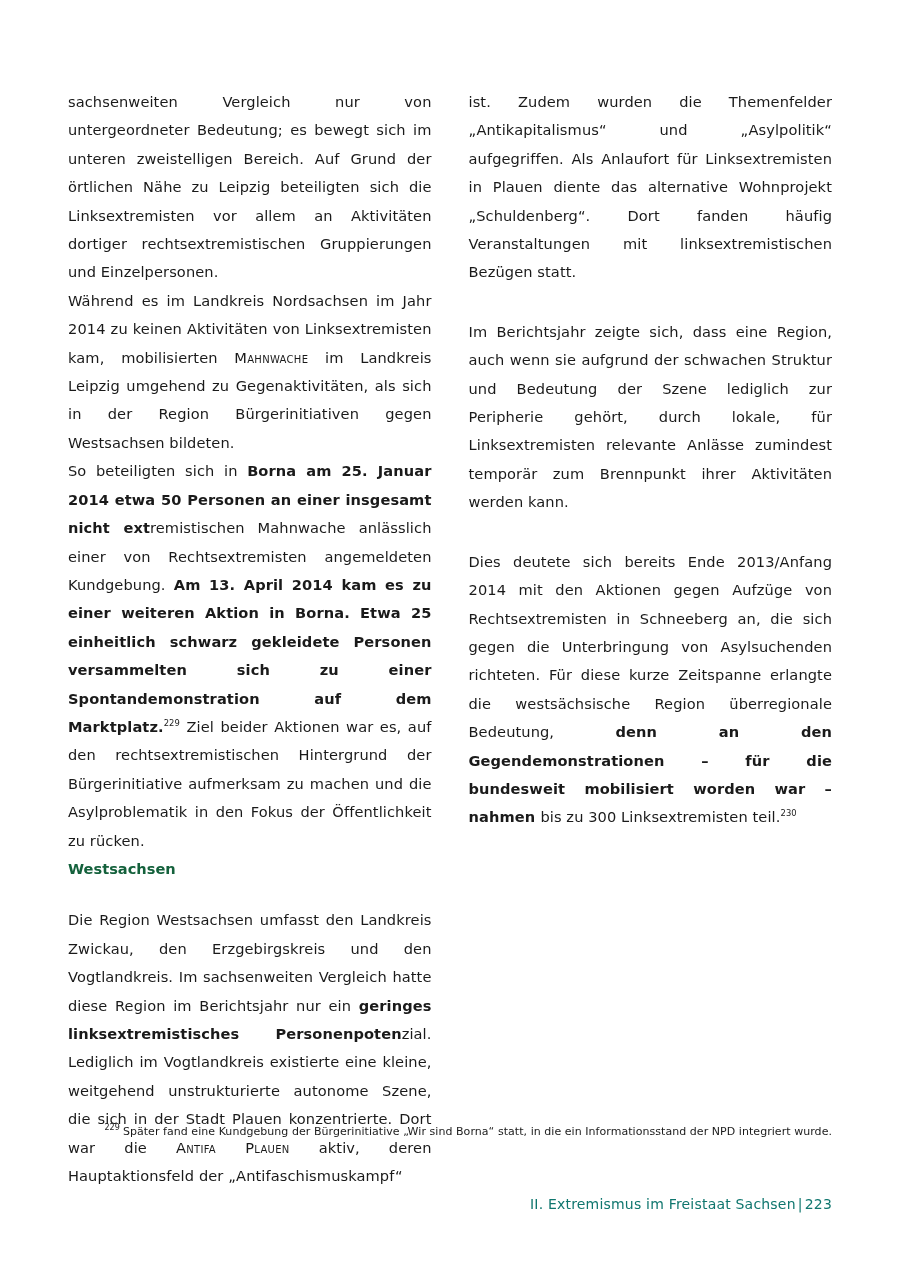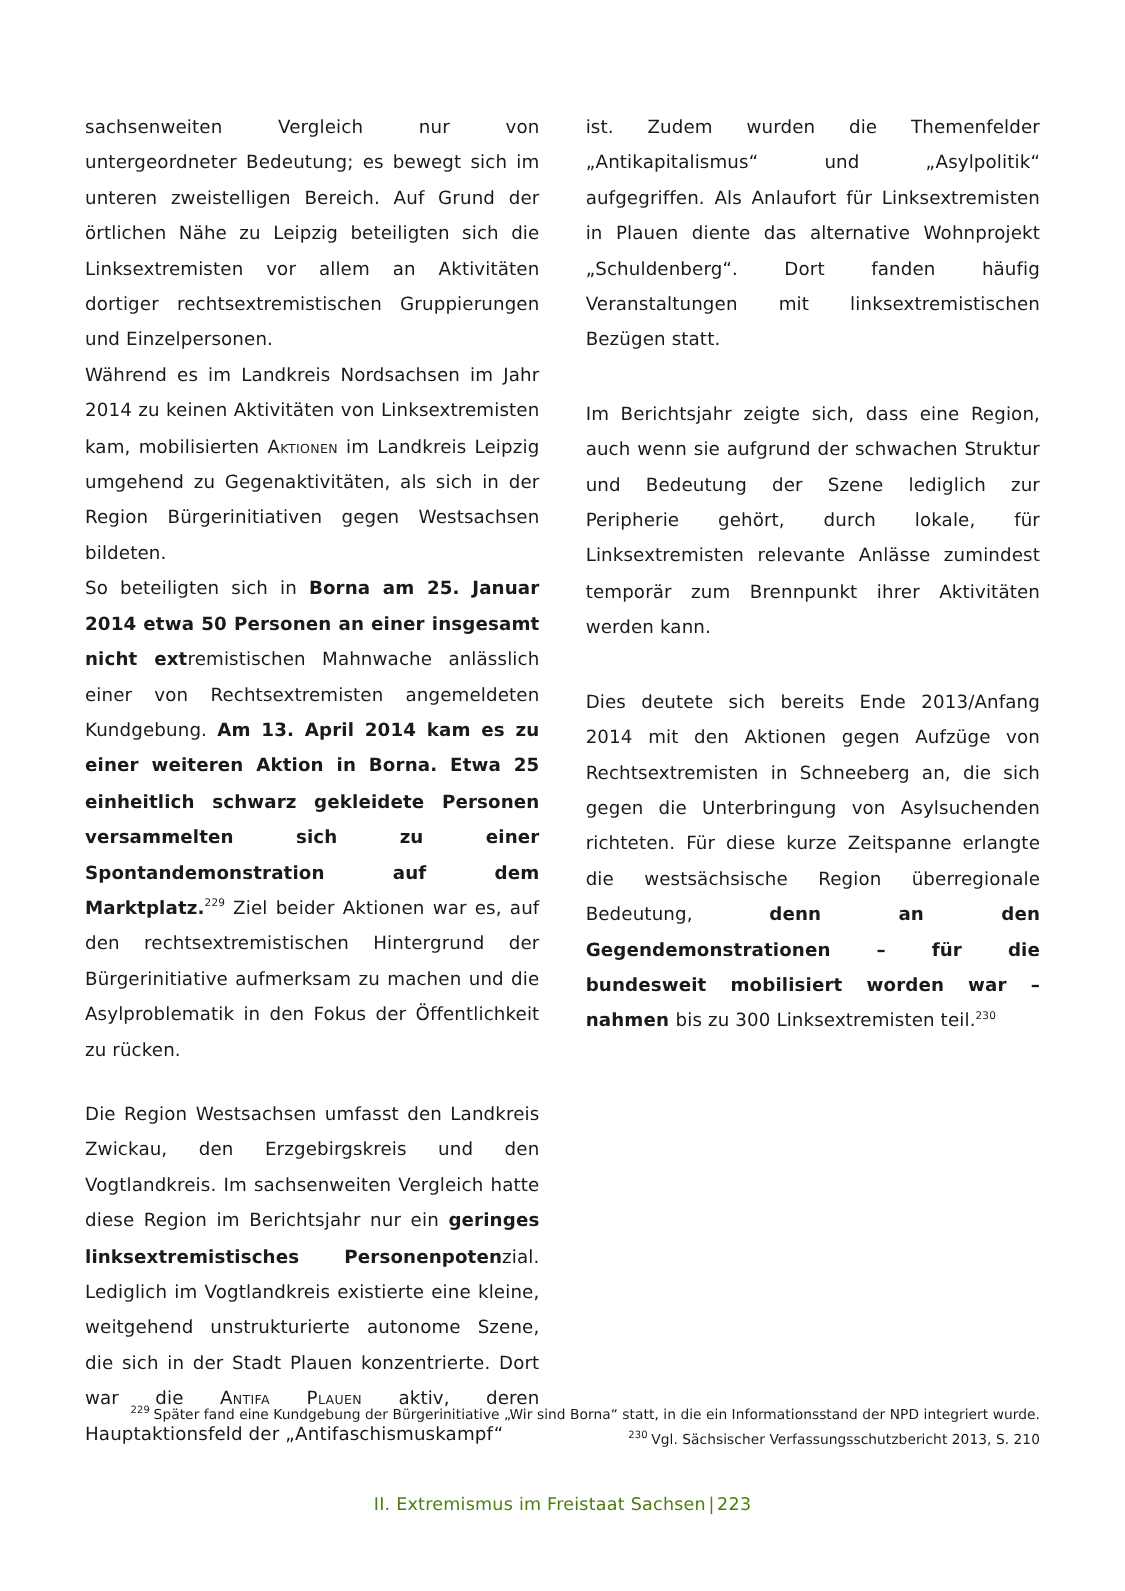--- a/index.html
+++ b/index.html
@@ -78,58 +78,58 @@
   }
   .footnote sup {
     font-size: 8px;
     margin-right: 3px;
   }
   .footer {
     position: absolute;
     left: 68px;
     right: 68px;
     top: 1196px;
-    text-align: center;
+    text-align: right;
     font-size: 14px;
-    color: #4d7c0f;
+    color: #0f766e;
     letter-spacing: 0.2px;
   }
   .footer .sep { padding: 0 2px; }
 </style>
 </head>
 <body>
 
 <div class="page">
 
   <div class="columns">
 
     <div class="col">
 
       <p>sachsenweiten Vergleich nur von untergeordneter Bedeutung; es bewegt sich im unteren zweistelligen Bereich. Auf Grund der örtlichen Nähe zu Leipzig beteiligten sich die Linksextremisten vor allem an Aktivitäten dortiger rechtsextremistischen Gruppierungen und Einzelpersonen.</p>
 
-      <p><span>Während es im Landkreis Nordsachsen im Jahr 2014 zu keinen Aktivitäten von Linksextremisten kam, mobilisierten </span><span class="sc">Aktionen</span><span> im Landkreis Leipzig umgehend zu Gegenaktivitäten, als sich in der Region Bürgerinitiativen gegen Westsachsen bildeten.</span></p>
+      <p><span>Während es im Landkreis Nordsachsen im Jahr 2014 zu keinen Aktivitäten von Linksextremisten kam, mobilisierten </span><span class="sc">Mahnwache</span><span> im Landkreis Leipzig umgehend zu Gegenaktivitäten, als sich in der Region Bürgerinitiativen gegen Westsachsen bildeten.</span></p>
 
       <p><span>So beteiligten sich in </span><span class="b">Borna am 25. Januar 2014 etwa 50 Personen an einer insgesamt nicht ext</span><span>remistischen Mahnwache anlässlich einer von Rechtsextremisten angemeldeten Kundgebung. </span><span class="b">Am 13. April 2014 kam es zu einer weiteren Aktion in Borna. Etwa 25 einheitlich schwarz gekleidete Personen versammelten sich zu einer Spontandemonstration auf dem Marktplatz.</span><sup>229</sup><span> Ziel beider Aktionen war es, auf den rechtsextremistischen Hintergrund der Bürgerinitiative aufmerksam zu machen und die Asylproblematik in den Fokus der Öffentlichkeit zu rücken.</span></p>
 
+      <h2 class="section-head head-gap">Westsachsen</h2>
 
       <p class="after-head"><span>Die Region Westsachsen umfasst den Landkreis Zwickau, den Erzgebirgskreis und den Vogtlandkreis. Im sachsenweiten Vergleich hatte diese Region im Berichtsjahr nur ein </span><span class="b">geringes linksextremistisches Personenpoten</span><span>zial. Lediglich im Vogtlandkreis existierte eine kleine, weitgehend unstrukturierte autonome Szene, die sich in der Stadt Plauen konzentrierte. Dort war die </span><span class="sc">Antifa Plauen</span><span> aktiv, deren Hauptaktionsfeld der „Antifaschismuskampf“</span></p>
 
     </div>
 
     <div class="col">
 
       <p>ist. Zudem wurden die Themenfelder „Antikapitalismus“ und „Asylpolitik“ aufgegriffen. Als Anlaufort für Linksextremisten in Plauen diente das alternative Wohnprojekt „Schuldenberg“. Dort fanden häufig Veranstaltungen mit linksextremistischen Bezügen statt.</p>
 
       <p class="para-gap">Im Berichtsjahr zeigte sich, dass eine Region, auch wenn sie aufgrund der schwachen Struktur und Bedeutung der Szene lediglich zur Peripherie gehört, durch lokale, für Linksextremisten relevante Anlässe zumindest temporär zum Brennpunkt ihrer Aktivitäten werden kann.</p>
 
       <p class="para-gap"><span>Dies deutete sich bereits Ende 2013/Anfang 2014 mit den Aktionen gegen Aufzüge von Rechtsextremisten in Schneeberg an, die sich gegen die Unterbringung von Asylsuchenden richteten. Für diese kurze Zeitspanne erlangte die westsächsische Region überregionale Bedeutung, </span><span class="b">denn an den Gegendemonstrationen – für die bundesweit mobilisiert worden war – nahmen </span><span>bis zu 300 Linksextremisten teil.</span><sup>230</sup></p>
 
     </div>
   </div>
 
   <div class="footnotes">
     <p class="footnote"><sup>229</sup><span>Später fand eine Kundgebung der Bürgerinitiative „Wir sind Borna“ statt, in die ein Informationsstand der NPD integriert wurde.</span></p>
-    <p class="footnote"><sup>230</sup><span>Vgl. Sächsischer Verfassungsschutzbericht 2013, S. 210</span></p>
   </div>
 
   <div class="footer"><span>II. Extremismus im Freistaat Sachsen</span><span class="sep">|</span><span>223</span></div>
 
 </div>
 
 </body></html>

